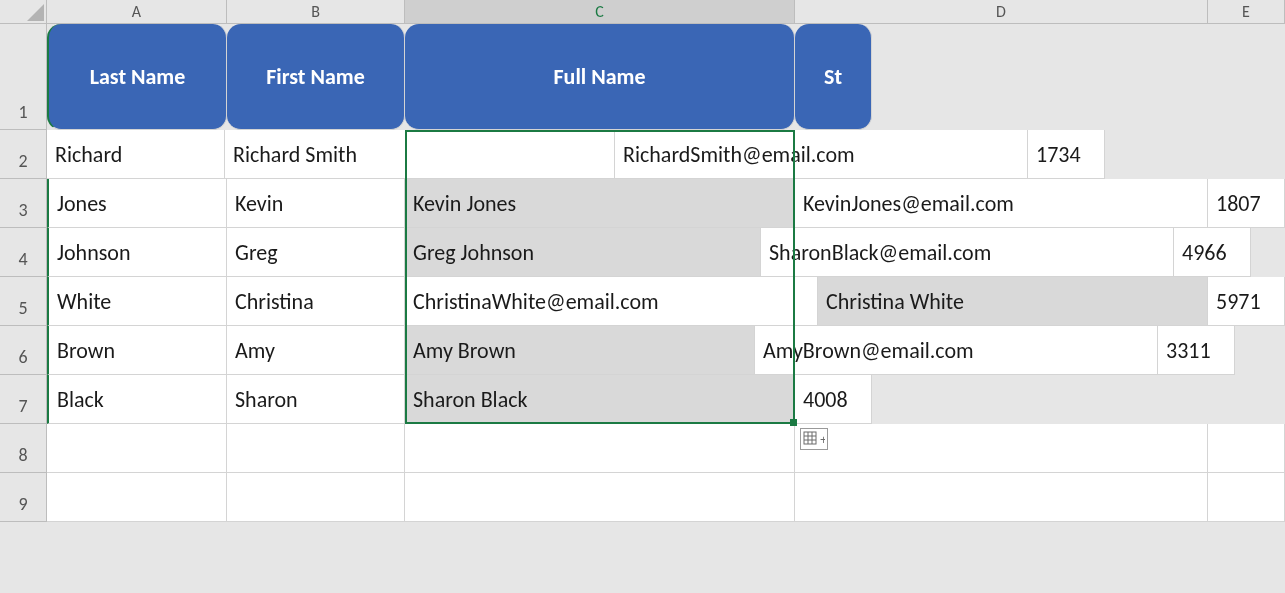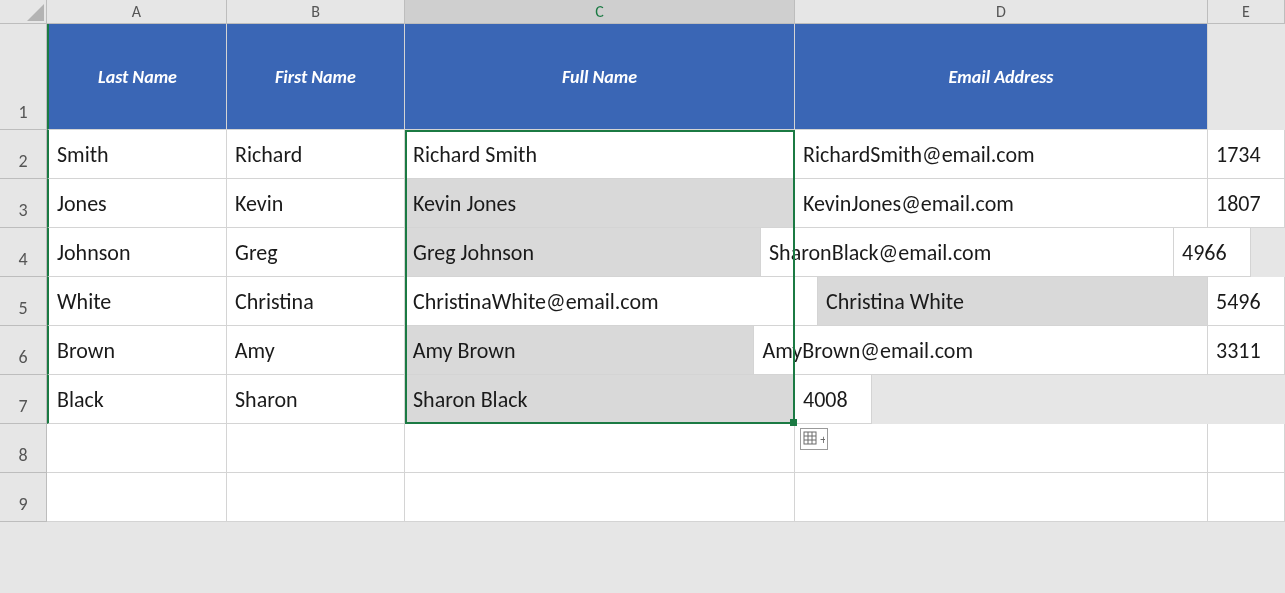--- a/index.html
+++ b/index.html
@@ -87,23 +87,23 @@
     font-size:22px;
     color:var(--cell-text);
     background:var(--sheet-bg);
     white-space:nowrap;
     overflow:hidden;
   }
   .row.hdr .cell{
     background:var(--table-hdr-bg);
     color:var(--table-hdr-fg);
     font-weight:bold;
-    font-size:18px;
-    justify-content:center;
-    font-style:italic;
+    font-size:22px;
+    justify-content:center;
+    border-radius:14px;
   }
   .row.hdr .cell.first{
     border-left:2px solid var(--sel-border);
   }
   .row.empty .cell{font-size:20px;}
   
   .selection-box{
     position:absolute;
     border:2px solid var(--sel-border);
     pointer-events:none;
@@ -148,26 +148,25 @@
     <div class="colhdr active" style="width:390px">C</div>
     <div class="colhdr" style="width:413px">D</div>
     <div class="colhdr" style="width:77px">E</div>
   </div>
 
   <div class="row hdr">
     <div class="rowhdr">1</div>
     <div class="cell first" style="width:180px">Last Name</div>
     <div class="cell" style="width:178px">First Name</div>
     <div class="cell" style="width:390px">Full Name</div>
-    <div class="cell" style="width:413px">Email Address</div>
+    <div class="cell" style="width:77px">St</div>
   </div>
 
   <div class="row">
     <div class="rowhdr">2</div>
-    <div class="cell" style="width:180px;border-left:2px solid var(--sel-border)">Smith</div>
     <div class="cell" style="width:178px">Richard</div>
     <div class="cell" style="width:390px">Richard Smith</div>
     <div class="cell" style="width:413px">RichardSmith@email.com</div>
     <div class="cell" style="width:77px">1734</div>
   </div>
 
   <div class="row">
     <div class="rowhdr">3</div>
     <div class="cell" style="width:180px;border-left:2px solid var(--sel-border)">Jones</div>
     <div class="cell" style="width:178px">Kevin</div>
@@ -184,29 +183,29 @@
     <div class="cell" style="width:413px">SharonBlack@email.com</div>
     <div class="cell" style="width:77px">4966</div>
   </div>
 
   <div class="row">
     <div class="rowhdr">5</div>
     <div class="cell" style="width:180px;border-left:2px solid var(--sel-border)">White</div>
     <div class="cell" style="width:178px">Christina</div>
     <div class="cell" style="width:413px">ChristinaWhite@email.com</div>
     <div class="cell sel-fill" style="width:390px">Christina White</div>
-    <div class="cell" style="width:77px">5496</div>
+    <div class="cell" style="width:77px">5971</div>
   </div>
 
   <div class="row">
     <div class="rowhdr">6</div>
     <div class="cell" style="width:180px;border-left:2px solid var(--sel-border)">Brown</div>
     <div class="cell" style="width:178px">Amy</div>
     <div class="cell sel-fill" style="width:350px">Amy Brown</div>
-    <div class="cell" style="width:454px">AmyBrown@email.com</div>
+    <div class="cell" style="width:403px">AmyBrown@email.com</div>
     <div class="cell" style="width:77px">3311</div>
   </div>
 
   <div class="row">
     <div class="rowhdr">7</div>
     <div class="cell" style="width:180px;border-left:2px solid var(--sel-border)">Black</div>
     <div class="cell" style="width:178px">Sharon</div>
     <div class="cell sel-fill" style="width:390px">Sharon Black</div>
     <div class="cell" style="width:77px">4008</div>
   </div>

